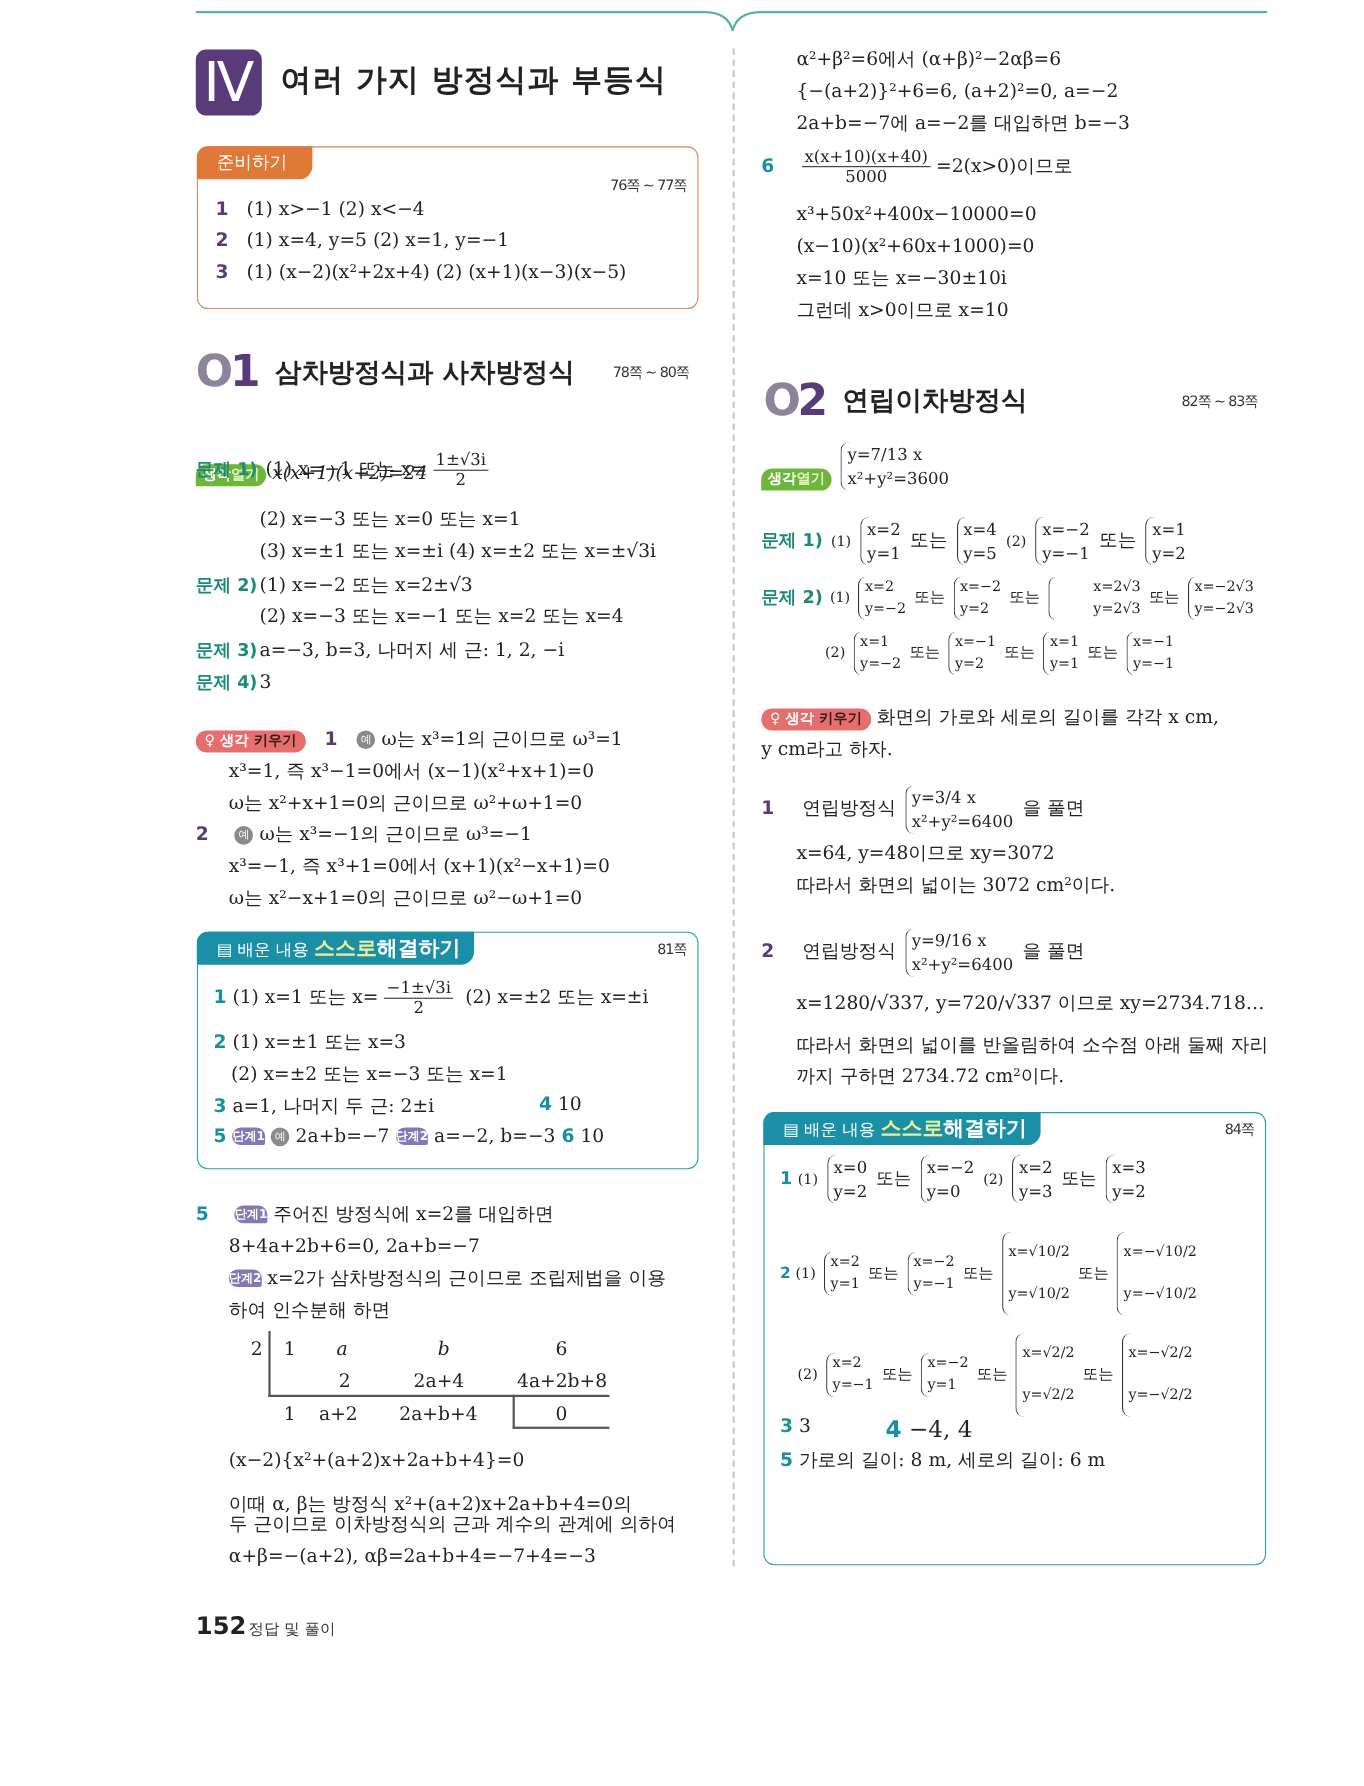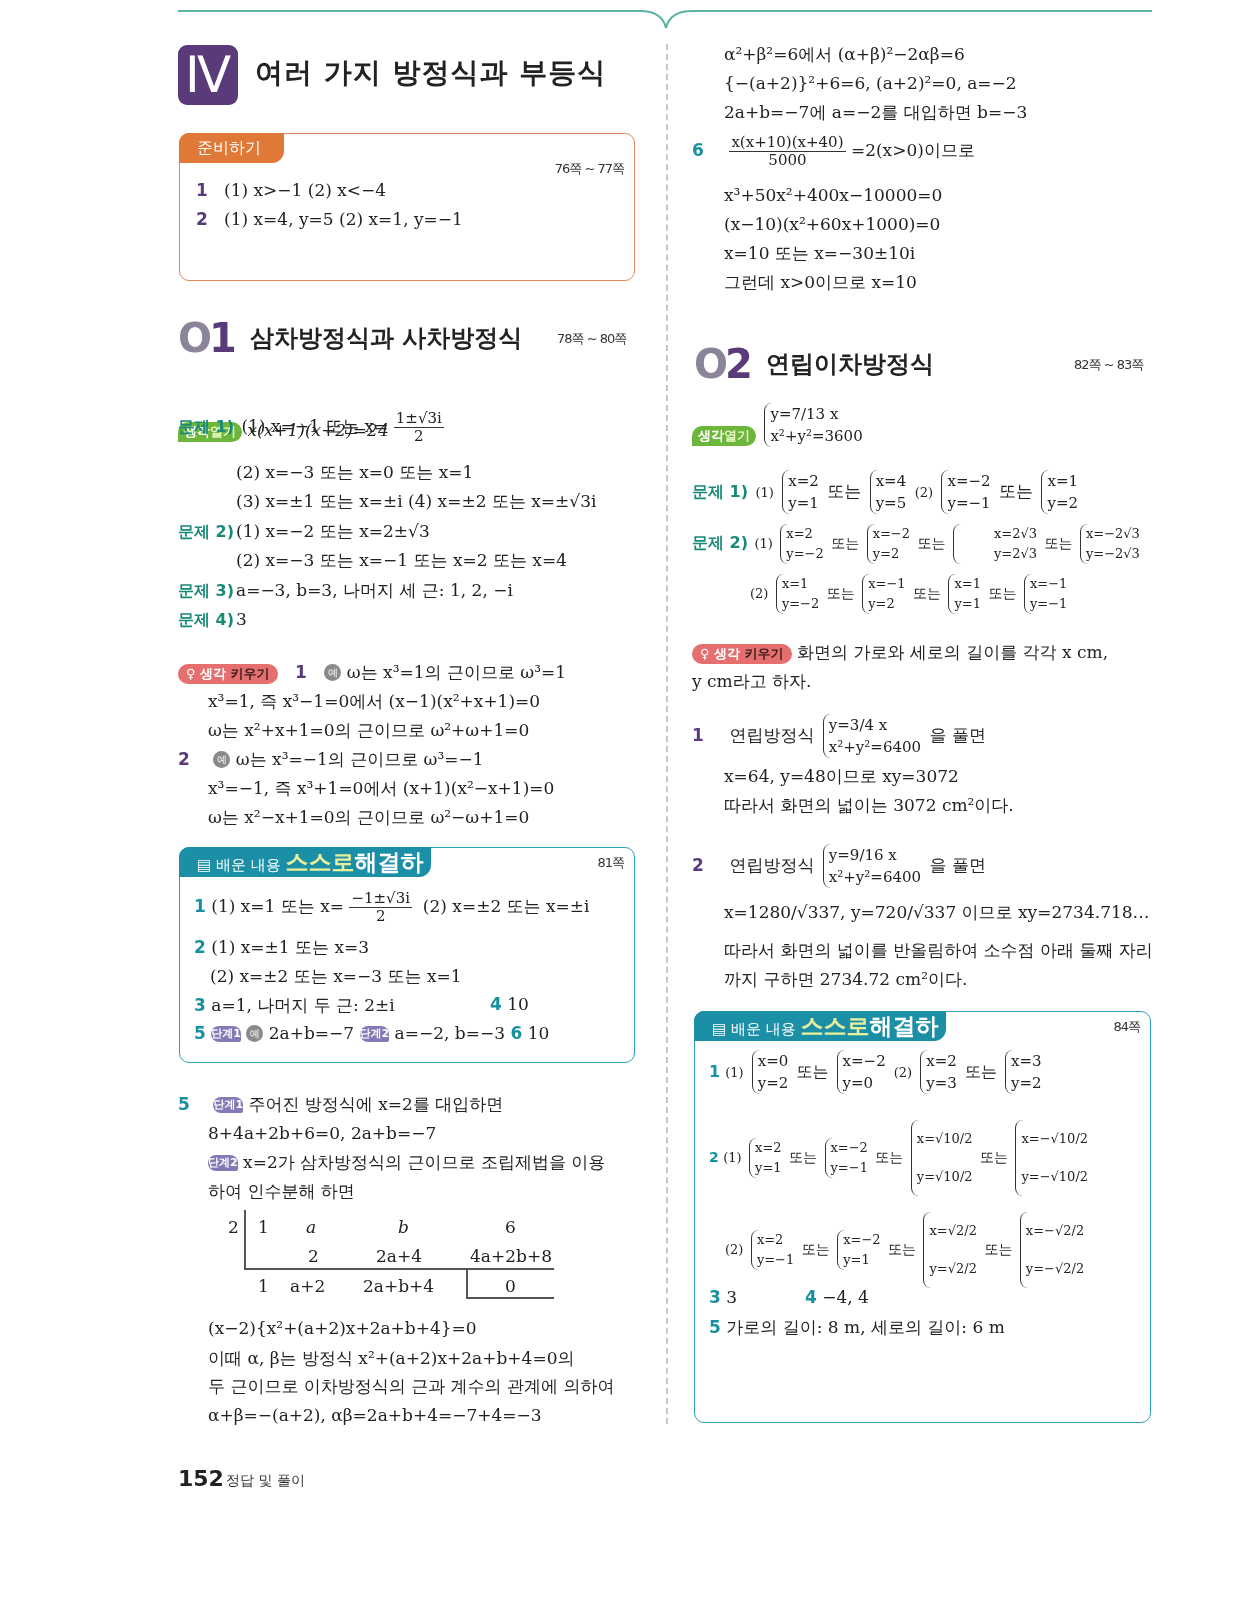--- a/index.html
+++ b/index.html
@@ -44,21 +44,21 @@
 
   .frac { display: inline-block; vertical-align: middle; text-align: center; font-size: 15px; line-height: 17px; }
   .frac > span { display: block; padding: 0 2px; }
   .frac > span:first-child { border-bottom: 1px solid #333; }
   .sys { display: inline-block; vertical-align: middle; border-left: 1.5px solid #333; border-radius: 8px 0 0 8px; padding-left: 5px; font-size: 15px; line-height: 22px; margin: 0 3px; }
   .sys > span { display: block; }
 
   
   .rev-box { position: absolute; border: 1.5px solid #2aa0b4; border-radius: 10px; }
   .rev-tab { position: absolute; left: -1px; top: -1px; height: 30px; background: #1a8fa6; border-radius: 10px 0 12px 0; color: #fff; font-family: "DejaVu Sans", sans-serif; font-size: 15px; line-height: 30px; padding-left: 18px; }
-  .rev-tab .big { font-weight: bold; font-size: 23px; }
+  .rev-tab .big { font-weight: bold; font-size: 19px; }
   .rev-tab .yl { color: #e8ee9a; }
   .rev-pages { position: absolute; right: 10px; top: 6px; font-family: "DejaVu Sans", sans-serif; font-size: 13px; letter-spacing: -1px; color: #333; }
 
   .synth { position: absolute; font-size: 17px; }
   .synth div { position: absolute; white-space: nowrap; }
 
   .footer-num { position: absolute; left: 178px; top: 1466px; font-family: "DejaVu Sans", sans-serif; font-weight: bold; font-size: 22px; color: #222; }
   .footer-label { position: absolute; left: 226px; top: 1472px; font-family: "DejaVu Sans", sans-serif; font-size: 14px; color: #333; }
   .line { position: absolute; white-space: nowrap; }
 </style>
@@ -72,20 +72,21 @@
 
 <div class="chap-badge">Ⅳ</div>
 <div class="chap-title">여러 가지 방정식과 부등식</div>
 
 <div class="prep-box">
   <div class="prep-tab">준비하기</div>
   <div class="prep-pages">76쪽 ~ 77쪽</div>
   <div class="prep-rows">
     <div><span class="num">1</span><span>(1) x&gt;−1   (2) x&lt;−4</span></div>
     <div><span class="num">2</span><span>(1) x=4, y=5   (2) x=1, y=−1</span></div>
+    <div><span class="num">3</span><span>(1) (x−2)(x²+2x+4)   (2) (x+1)(x−3)(x−5)</span></div>
   </div>
 </div>
 
 <div class="sec-num" style="left:178px;top:318px;"><span class="o">O</span><span class="d">1</span></div>
 <div class="sec-title" style="left:250px;top:322px;">삼차방정식과 사차방정식</div>
 <div class="sec-pages" style="left:557px;top:330px;">78쪽 ~ 80쪽</div>
 
 <div class="col left" style="top:372px;">
   <div class="line" style="top:0;margin-top:44px;">
     <span class="tag-open"><span>생각</span><span class="lt">열기</span></span>
@@ -186,21 +187,21 @@
     <div style="left:130px;top:32px;">2</div>
     <div style="left:198px;top:32px;">2a+4</div>
     <div style="left:292px;top:32px;">4a+2b+8</div>
     <div style="left:80px;top:62px;">1</div>
     <div style="left:112px;top:62px;">a+2</div>
     <div style="left:185px;top:62px;">2a+b+4</div>
     <div style="left:327px;top:62px;">0</div>
   </div>
 
   <div class="line" style="top:224px;left:30px;">(x−2){x²+(a+2)x+2a+b+4}=0</div>
-  <div class="line" style="top:254px;left:30px;">이때 α, β는 방정식 x²+(a+2)x+2a+b+4=0의</div>
+  <div class="line" style="top:264px;left:30px;">이때 α, β는 방정식 x²+(a+2)x+2a+b+4=0의</div>
   <div class="line" style="top:282px;left:30px;">두 근이므로 이차방정식의 근과 계수의 관계에 의하여</div>
   <div class="line" style="top:311px;left:30px;">α+β=−(a+2), αβ=2a+b+4=−7+4=−3</div>
 </div>
 
 <div class="col right" style="top:40px;">
   <div class="line" style="top:0;left:32px;">α²+β²=6에서 (α+β)²−2αβ=6</div>
   <div class="line" style="top:29px;left:32px;">{−(a+2)}²+6=6, (a+2)²=0, a=−2</div>
   <div class="line" style="top:58px;left:32px;">2a+b=−7에 a=−2를 대입하면 b=−3</div>
   <div class="line" style="top:94px;left:0;">
     <span class="num-teal" style="display:inline-block;width:32px;">6</span>
@@ -320,21 +321,21 @@
     <span class="sys" style="font-size:13px;line-height:20px;"><span>x=−2</span><span>y=1</span></span>
     <span>또는</span>
     <span class="sys" style="font-size:13px;line-height:38px;"><span>x=√2/2</span><span>y=√2/2</span></span>
     <span>또는</span>
     <span class="sys" style="font-size:13px;line-height:38px;"><span>x=−√2/2</span><span>y=−√2/2</span></span>
   </div>
 
   <div class="line" style="left:14px;top:275px;font-size:17px;">
     <span class="num-teal">3</span> <span>3</span>
   </div>
-  <div class="line" style="left:110px;top:275px;font-size:17px;text-align:right;">
+  <div class="line" style="left:110px;top:275px;font-size:21px;text-align:right;">
     <span class="num-teal">4</span> <span>−4, 4</span>
   </div>
   <div class="line" style="left:14px;top:304px;font-size:17px;">
     <span class="num-teal">5</span> <span>가로의 길이: 8 m, 세로의 길이: 6 m</span>
   </div>
 </div>
 
 <div class="footer-num">152</div>
 <div class="footer-label">정답 및 풀이</div>
 

